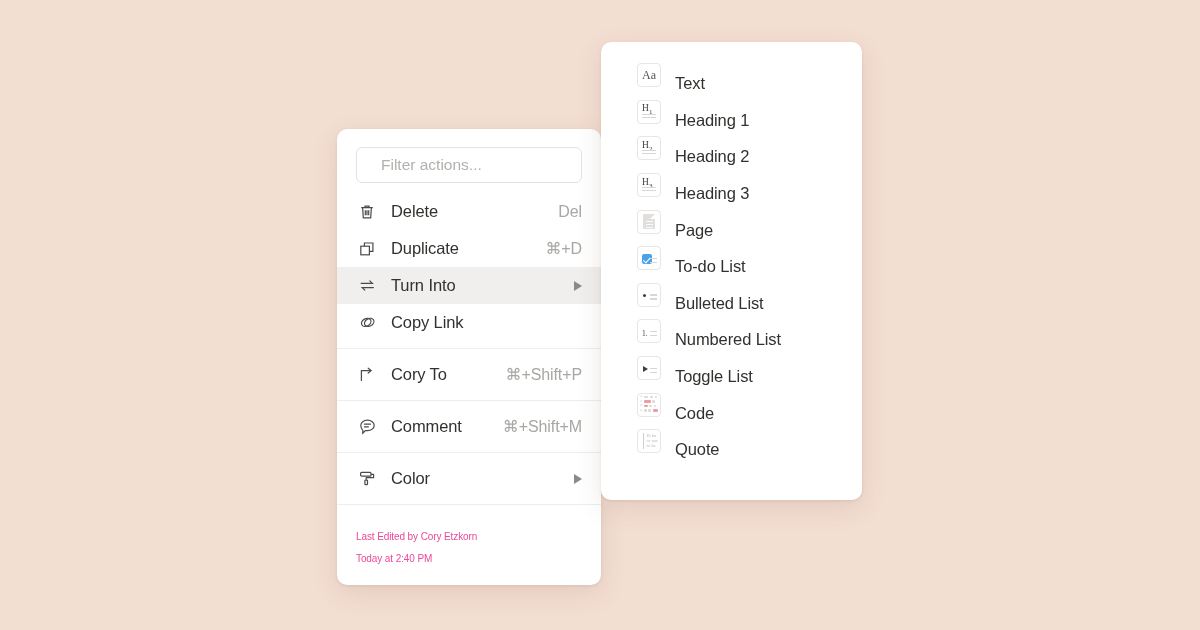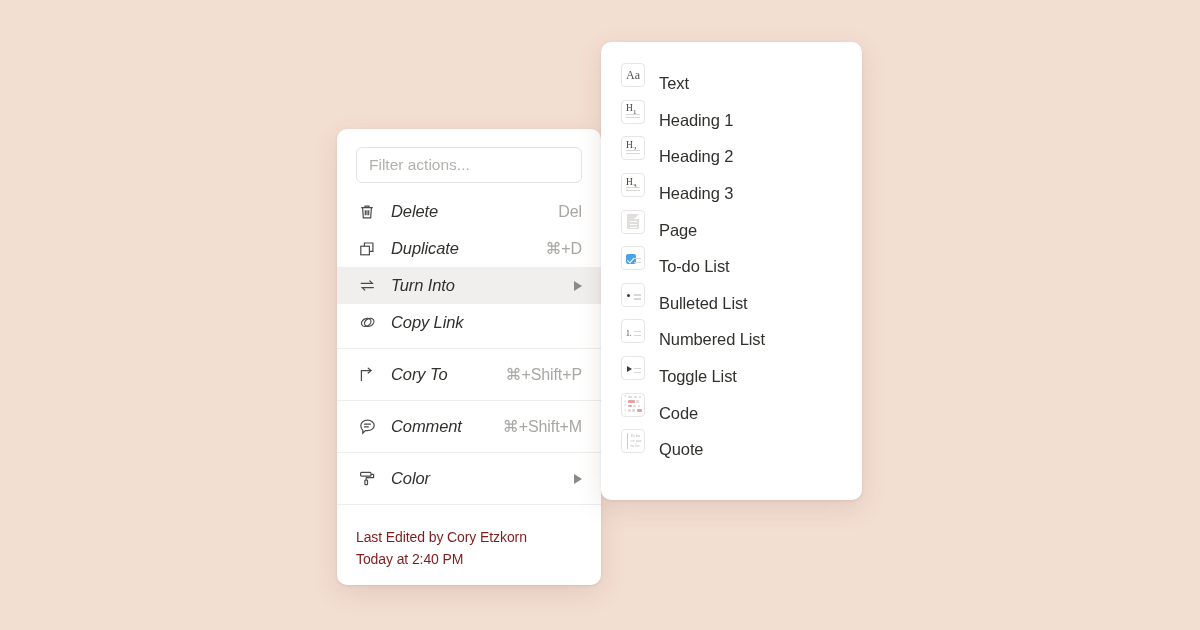--- a/index.html
+++ b/index.html
@@ -27,21 +27,21 @@
   .filter-input{
     width:100%;
     box-sizing:border-box;
     height:36px;
     border:1px solid #e4e3e1;
     border-radius:6px;
     background:#fff;
     font-family:"Liberation Sans", sans-serif;
     font-size:15.5px;
     color:#701a75;
-    padding:0 12px;
+    padding:0 24px;
     outline:none;
   }
   .filter-input::placeholder{ color:#b3b1ad; }
 
   
   .group{ }
   .sep{ height:1px; background:#ededeb; margin:7px 0; }
 
   .row{
     display:flex;
@@ -57,52 +57,51 @@
     flex:0 0 22px;
     display:flex;align-items:center;justify-content:center;
     margin-right:13px;
     color:#4b4a47;
   }
   .row .label{
     font-size:16.5px;
     color:#32312e;
     letter-spacing:-0.1px;
     white-space:nowrap;
-    font-style:italic;
   }
   .row .spacer{ flex:1 1 auto; }
   .row .shortcut{
     font-size:16px;
     color:#a9a7a3;
     white-space:nowrap;
     letter-spacing:-0.1px;
   }
   .row .caret{
     width:0;height:0;
     border-left:8px solid #8c8a86;
     border-top:5.5px solid transparent;
     border-bottom:5.5px solid transparent;
   }
 
   
   .footer{
     padding:14px 19px 0 19px;
-    font-size:14px;
+    font-size:10px;
     line-height:22px;
-    color:#7f1d1d;
+    color:#ec4899;
     letter-spacing:-0.1px;
   }
 
   
   .sub-list{ padding:15px 0 15px 0; }
   .sub-row{
     display:flex;
     align-items:center;
     height:36.6px;
-    padding:0 20px;
+    padding:0 36px;
     box-sizing:border-box;
     cursor:default;
   }
   .sub-row .label{
     font-size:16.5px;
     color:#32312e;
     letter-spacing:-0.1px;
     white-space:nowrap;
     margin-top:17px;
   }

